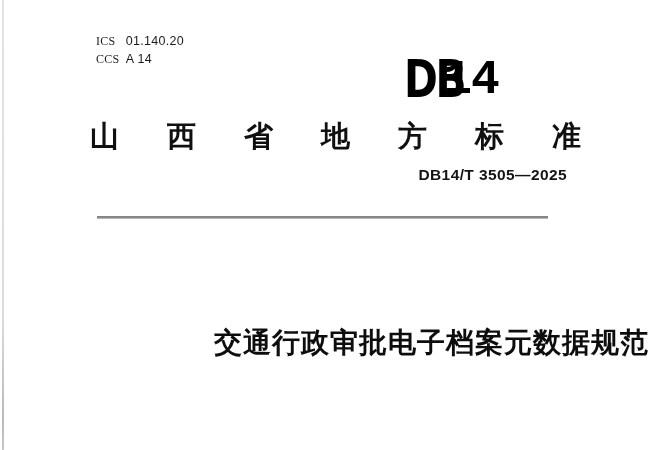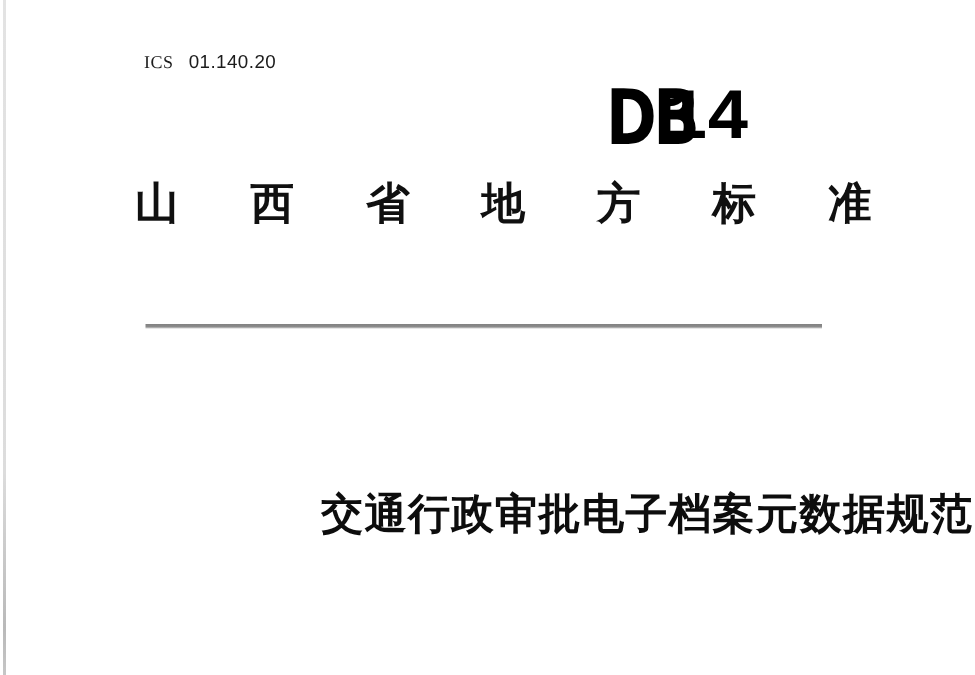--- a/index.html
+++ b/index.html
@@ -115,34 +115,39 @@
 
 <div class="page">
 
   <div class="scan-edge"></div>
 
   <div class="codes">
     <div class="row">
       <span class="label">ICS</span>
       <span class="value">01.140.20</span>
     </div>
+    <div class="row">
+      <span class="label">CCS</span>
+      <span class="value">A 14</span>
+    </div>
   </div>
 
   <div class="logo">
     <span class="db">DB</span><span class="num">14</span>
   </div>
 
   <div class="std-name">
     <span>山</span>
     <span>西</span>
     <span>省</span>
     <span>地</span>
     <span>方</span>
     <span>标</span>
     <span>准</span>
   </div>
 
+  <div class="std-code">DB14/T 3505—2025</div>
 
   <div class="rule"></div>
 
   <div class="doc-title">交通行政审批电子档案元数据规范</div>
 
 </div>
 
 </body></html>

